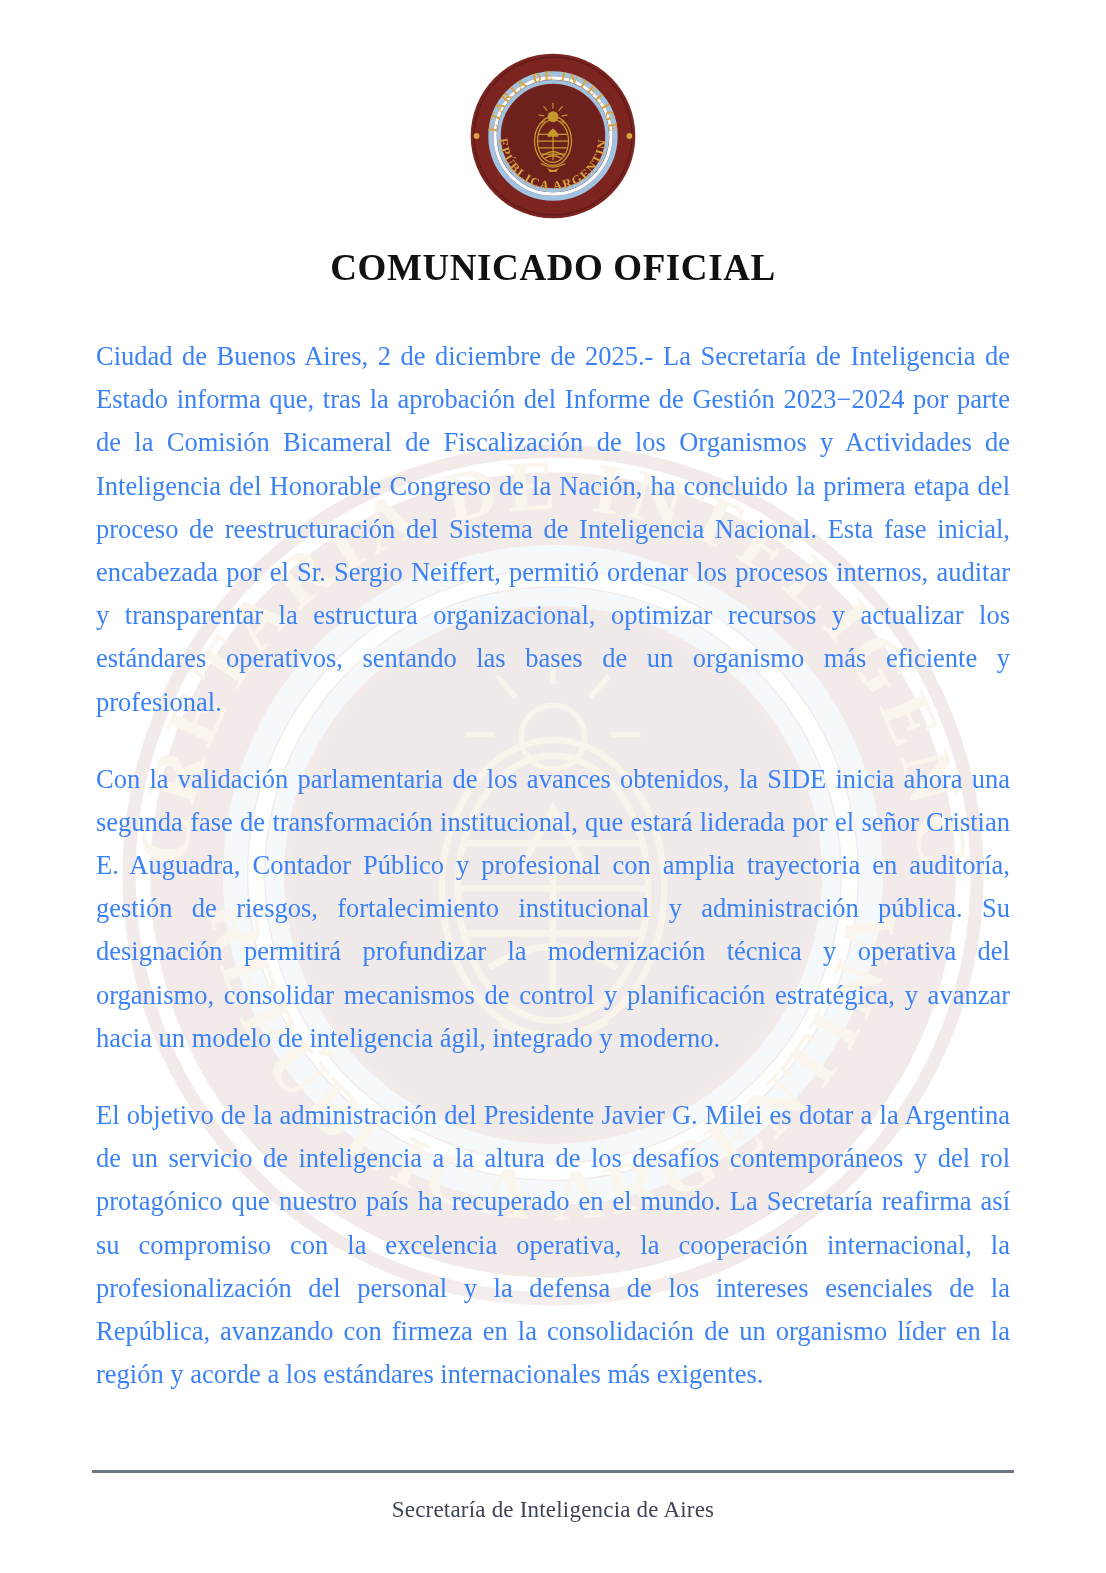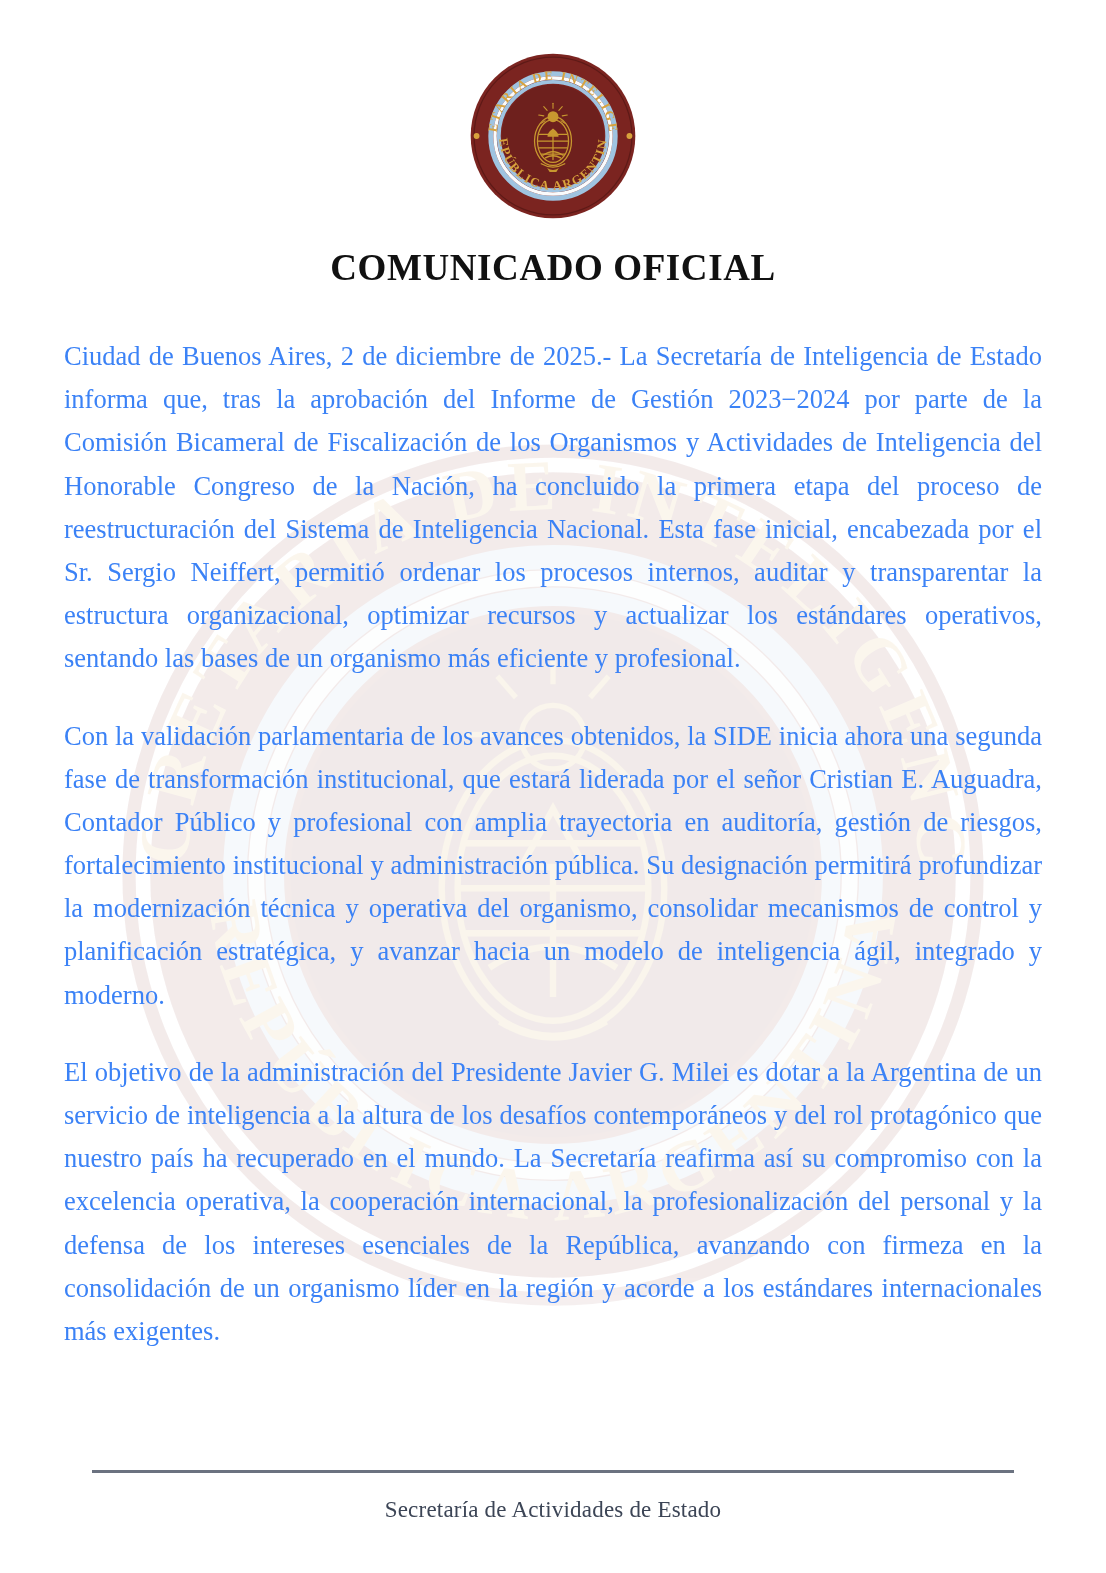--- a/index.html
+++ b/index.html
@@ -45,21 +45,21 @@
     height: 168px;
     transform: translateX(-50%);
     z-index: 3;
   }
   .seal-wrap svg { width: 100%; height: 100%; display: block; }
 
   
   .content {
     position: relative;
     z-index: 2;
-    padding: 0 64px;
+    padding: 0 96px;
   }
 
   .doc-title {
     margin: 0;
     padding-top: 246px;
     text-align: center;
     font-family: "Liberation Serif", "DejaVu Serif", serif;
     font-weight: bold;
     font-size: 37px;
     letter-spacing: 0.6px;
@@ -215,16 +215,16 @@
     <div class="body-text">
       <p class="para">Ciudad de Buenos Aires, 2 de diciembre de 2025.- La Secretaría de Inteligencia de Estado informa que, tras la aprobación del Informe de Gestión 2023−2024 por parte de la Comisión Bicameral de Fiscalización de los Organismos y Actividades de Inteligencia del Honorable Congreso de la Nación, ha concluido la primera etapa del proceso de reestructuración del Sistema de Inteligencia Nacional. Esta fase inicial, encabezada por el Sr. Sergio Neiffert, permitió ordenar los procesos internos, auditar y transparentar la estructura organizacional, optimizar recursos y actualizar los estándares operativos, sentando las bases de un organismo más eficiente y profesional.</p>
       <p class="para">Con la validación parlamentaria de los avances obtenidos, la SIDE inicia ahora una segunda fase de transformación institucional, que estará liderada por el señor Cristian E. Auguadra, Contador Público y profesional con amplia trayectoria en auditoría, gestión de riesgos, fortalecimiento institucional y administración pública. Su designación permitirá profundizar la modernización técnica y operativa del organismo, consolidar mecanismos de control y planificación estratégica, y avanzar hacia un modelo de inteligencia ágil, integrado y moderno.</p>
       <p class="para">El objetivo de la administración del Presidente Javier G. Milei es dotar a la Argentina de un servicio de inteligencia a la altura de los desafíos contemporáneos y del rol protagónico que nuestro país ha recuperado en el mundo. La Secretaría reafirma así su compromiso con la excelencia operativa, la cooperación internacional, la profesionalización del personal y la defensa de los intereses esenciales de la República, avanzando con firmeza en la consolidación de un organismo líder en la región y acorde a los estándares internacionales más exigentes.</p>
     </div>
 
   </div>
 
   <div class="footer">
     <div class="footer-rule"></div>
-    <div class="footer-text">Secretaría de Actividades de Estado</div>
+    <div class="footer-text">Secretaría de Inteligencia de Aires</div>
   </div>
 
 </div>
 
 </body></html>

